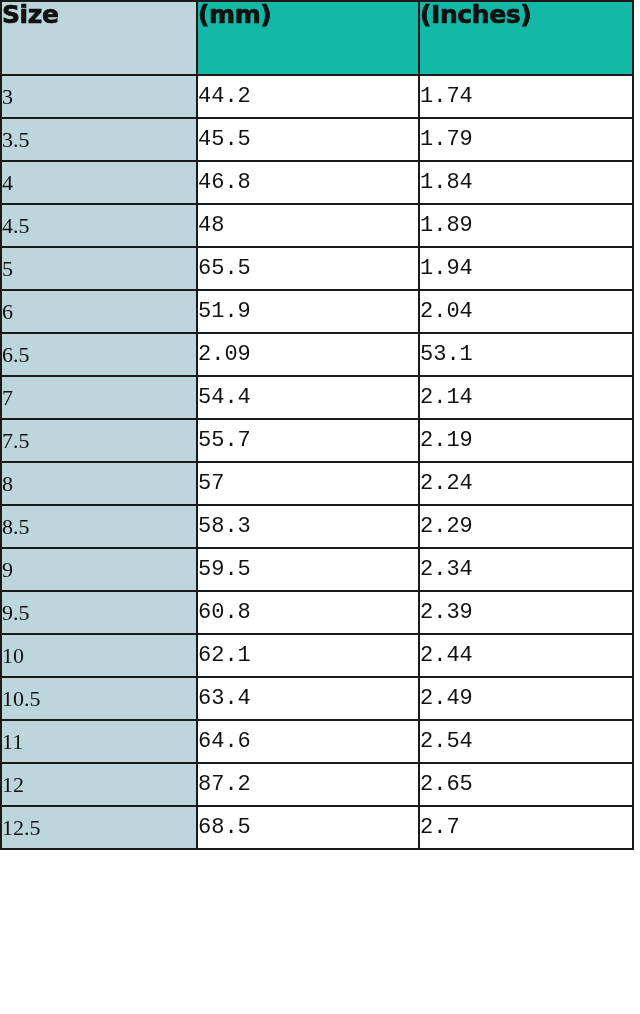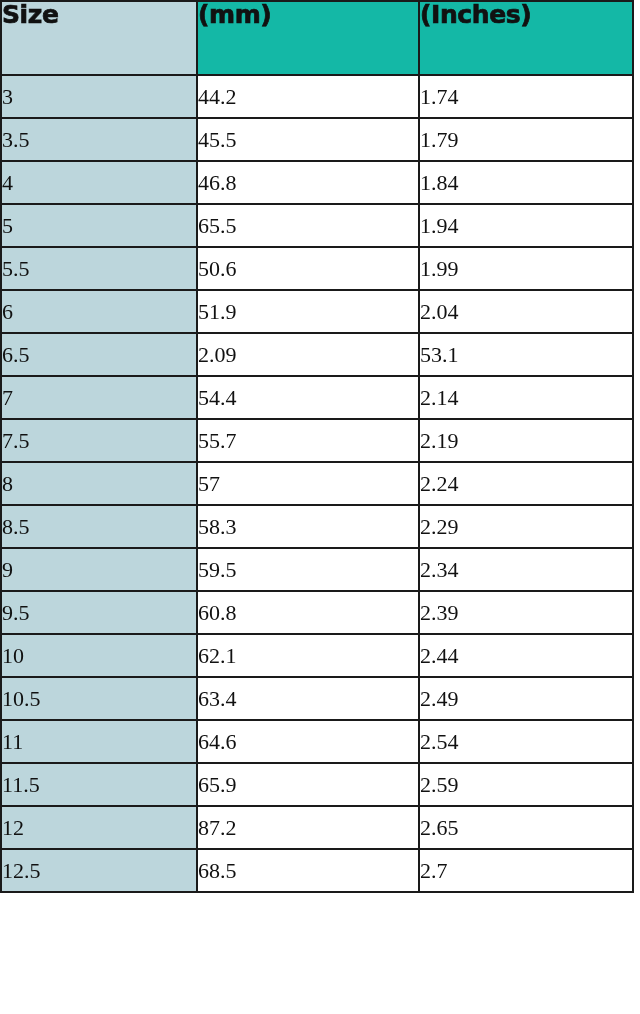--- a/index.html
+++ b/index.html
@@ -75,20 +75,21 @@
     padding: 0 0 0 8px;
     white-space: nowrap;
     overflow: hidden;
   }
   tbody td.cell-size {
     background: #bcd6dc;
   }
   tbody td.cell-mm,
   tbody td.cell-inches {
     background: #ffffff;
+    font-family: Liberation Mono, monospace;
   }
 </style>
 </head>
 <body>
 
 <div class="chart-wrap">
   <table class="size-table">
     <colgroup>
       <col class="col-size">
       <col class="col-mm">
@@ -111,30 +112,30 @@
           <td class="cell-size">3.5</td>
           <td class="cell-mm">45.5</td>
           <td class="cell-inches">1.79</td>
         </tr>
         <tr>
           <td class="cell-size">4</td>
           <td class="cell-mm">46.8</td>
           <td class="cell-inches">1.84</td>
         </tr>
         <tr>
+          <td class="cell-size">4.5</td>
+          <td class="cell-mm">48</td>
+          <td class="cell-inches">1.89</td>
+        </tr>
+        <tr>
           <td class="cell-size">5</td>
           <td class="cell-mm">65.5</td>
           <td class="cell-inches">1.94</td>
         </tr>
         <tr>
-          <td class="cell-size">5.5</td>
-          <td class="cell-mm">50.6</td>
-          <td class="cell-inches">1.99</td>
-        </tr>
-        <tr>
           <td class="cell-size">6</td>
           <td class="cell-mm">51.9</td>
           <td class="cell-inches">2.04</td>
         </tr>
         <tr>
           <td class="cell-size">6.5</td>
           <td class="cell-mm">2.09</td>
           <td class="cell-inches">53.1</td>
         </tr>
         <tr>
@@ -176,25 +177,20 @@
           <td class="cell-size">10.5</td>
           <td class="cell-mm">63.4</td>
           <td class="cell-inches">2.49</td>
         </tr>
         <tr>
           <td class="cell-size">11</td>
           <td class="cell-mm">64.6</td>
           <td class="cell-inches">2.54</td>
         </tr>
         <tr>
-          <td class="cell-size">11.5</td>
-          <td class="cell-mm">65.9</td>
-          <td class="cell-inches">2.59</td>
-        </tr>
-        <tr>
           <td class="cell-size">12</td>
           <td class="cell-mm">87.2</td>
           <td class="cell-inches">2.65</td>
         </tr>
         <tr>
           <td class="cell-size">12.5</td>
           <td class="cell-mm">68.5</td>
           <td class="cell-inches">2.7</td>
         </tr>
       </tbody>

